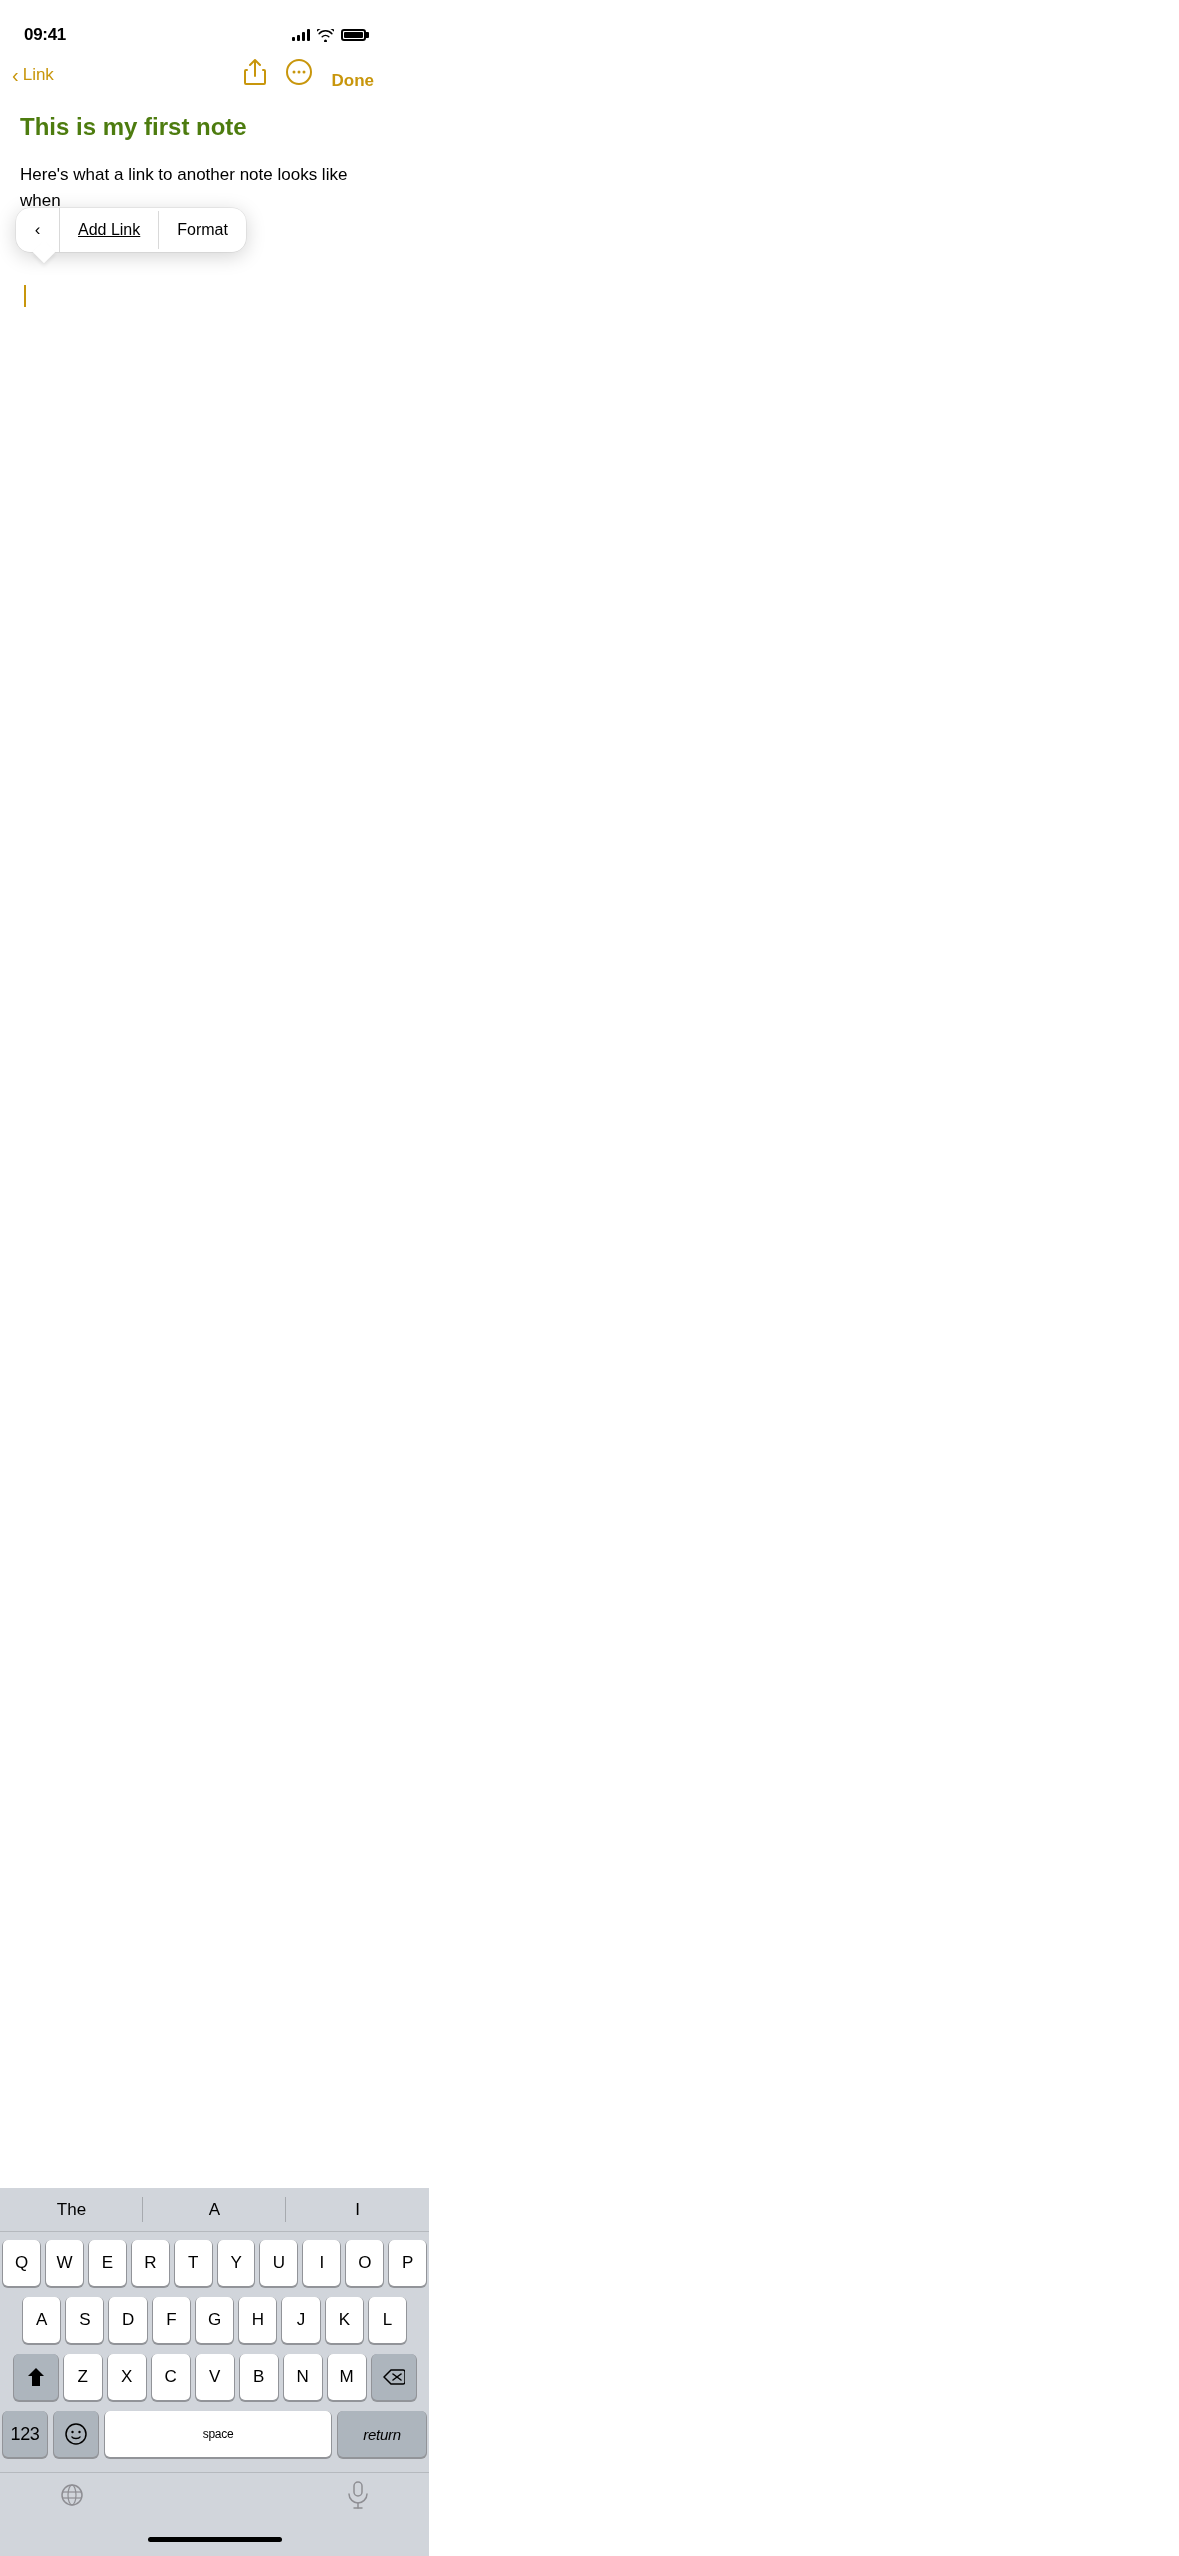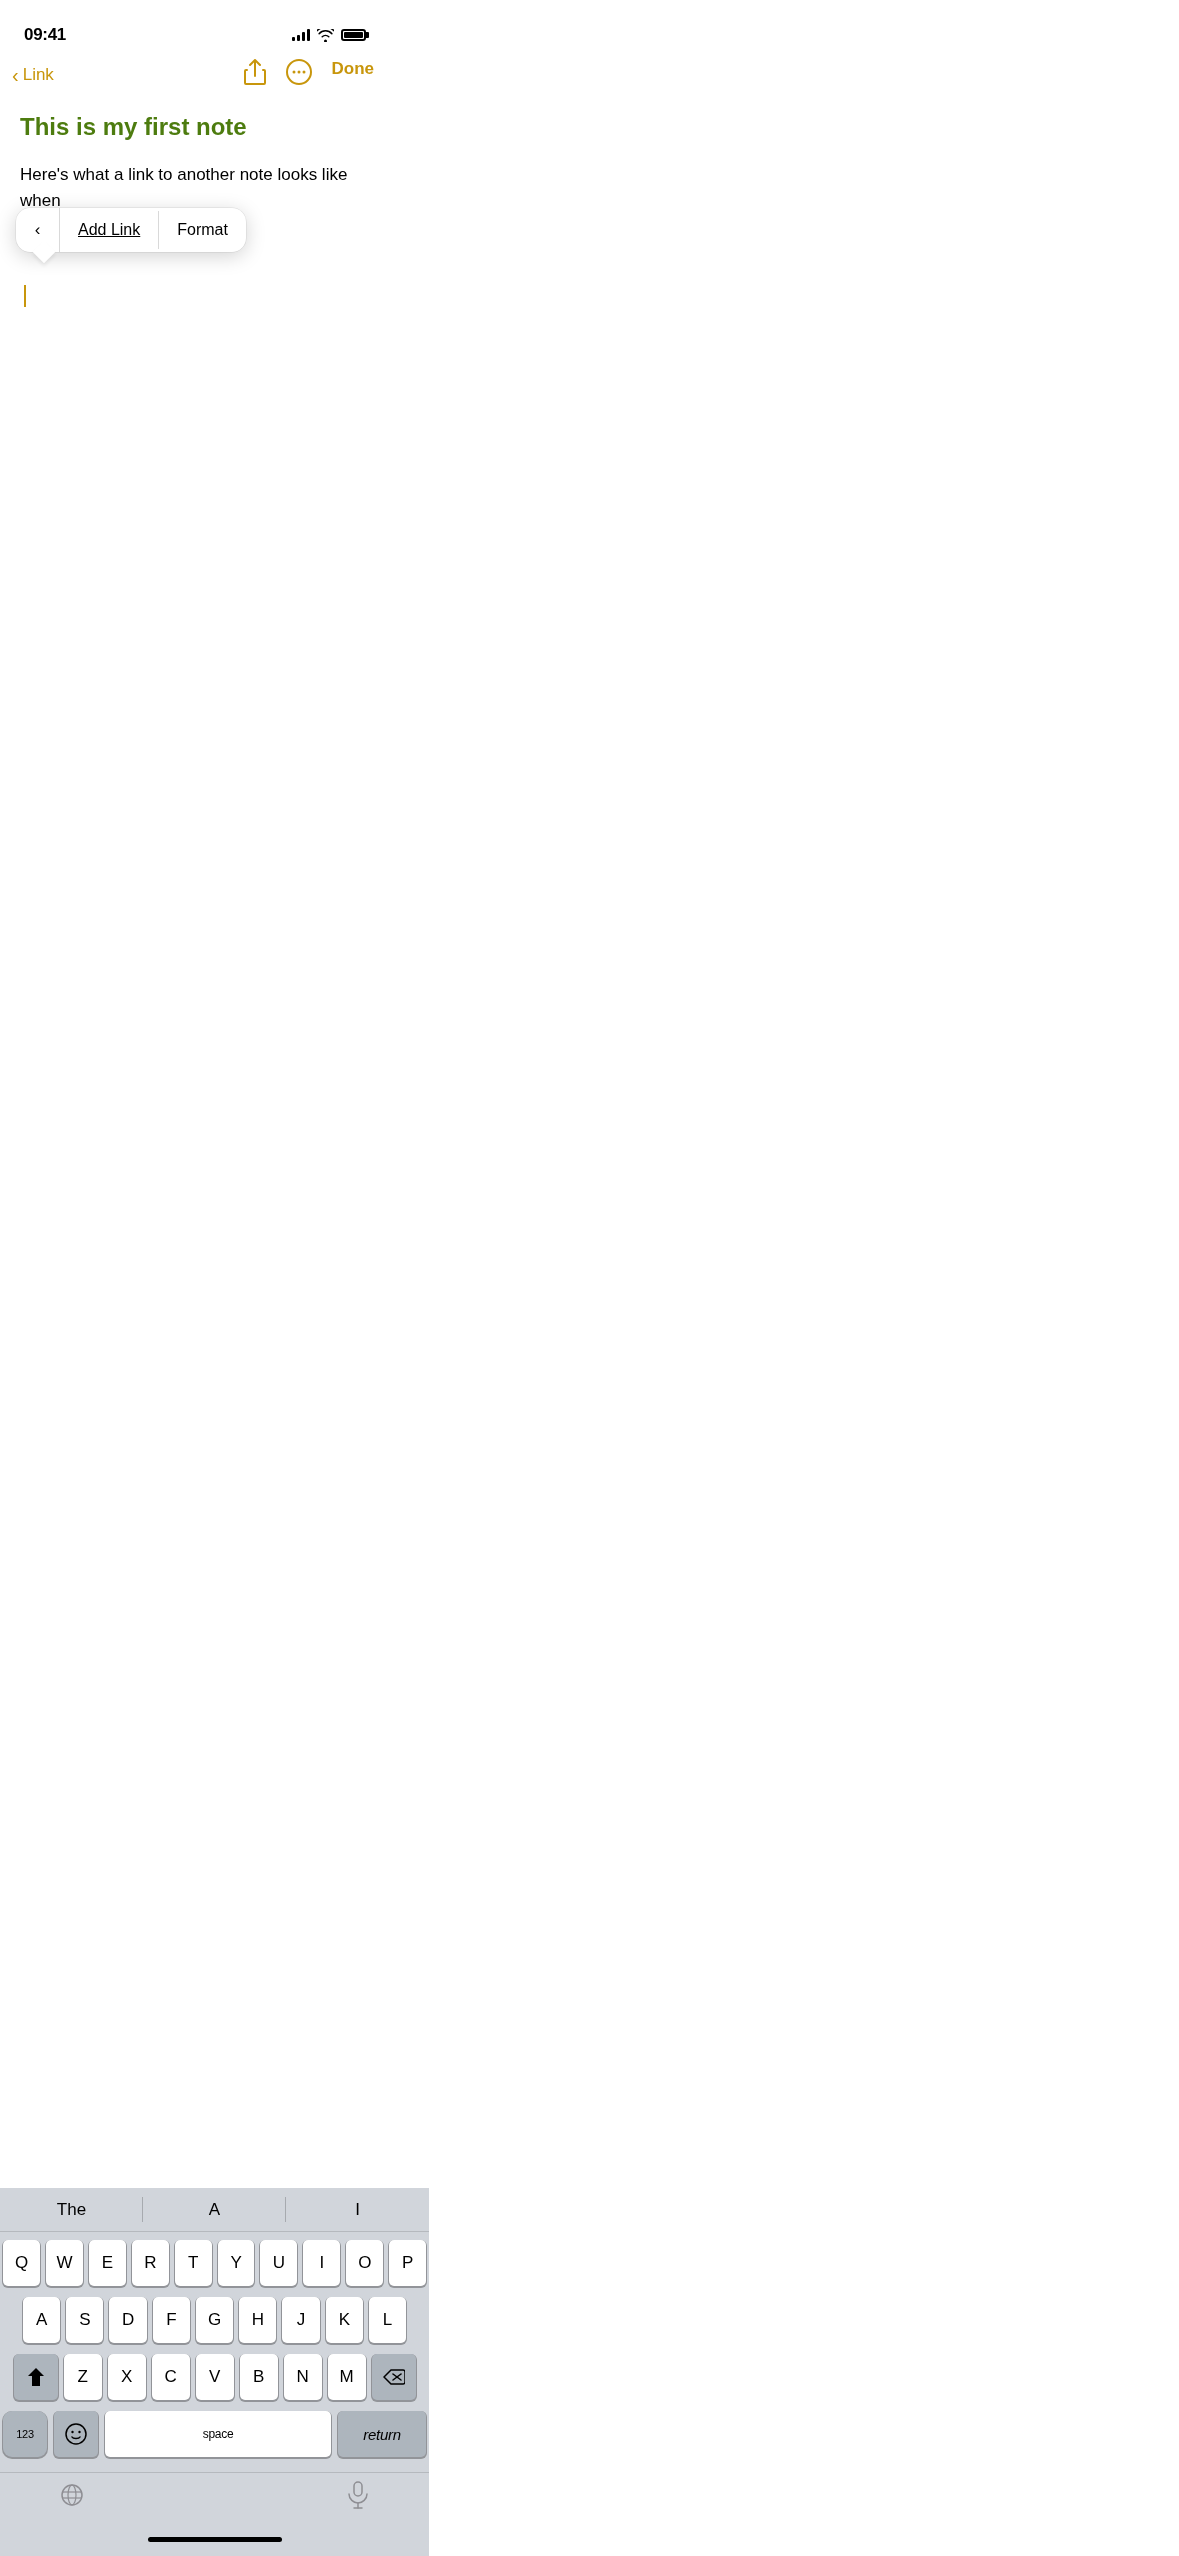--- a/index.html
+++ b/index.html
@@ -104,21 +104,21 @@
       color: #c8960c;
     }
 
     .nav-back-label {
       font-size: 17px;
       color: #c8960c;
     }
 
     .nav-right {
       display: flex;
-      align-items: flex-start;
+      align-items: flex-end;
       gap: 20px;
     }
 
     .nav-icon {
       color: #c8960c;
       font-size: 22px;
       cursor: pointer;
     }
 
     .nav-done {
@@ -557,21 +557,21 @@
       <div class="key key-dark key-delete">
         <svg width="22" height="16" viewBox="0 0 22 16" fill="none">
           <path d="M8 1H20a2 2 0 012 2v10a2 2 0 01-2 2H8L1 8l7-7z" stroke="#000" stroke-width="1.5" fill="none"></path>
           <line x1="10" y1="5" x2="18" y2="11" stroke="#000" stroke-width="1.5" stroke-linecap="round"></line>
           <line x1="18" y1="5" x2="10" y2="11" stroke="#000" stroke-width="1.5" stroke-linecap="round"></line>
         </svg>
       </div>
     </div>
 
     <div class="key-row" style="gap: 7px;">
-      <div class="key key-dark key-numbers" style="font-size:11px;border-radius:9px;">123</div>
+      <div class="key key-dark key-numbers" style="font-size:18px;">123</div>
       <div class="key key-dark key-emoji">
         <svg width="22" height="22" viewBox="0 0 22 22" fill="none">
           <circle cx="11" cy="11" r="10" stroke="#000" stroke-width="1.5" fill="none"></circle>
           <circle cx="7.5" cy="9" r="1.2" fill="#000"></circle>
           <circle cx="14.5" cy="9" r="1.2" fill="#000"></circle>
           <path d="M7 14c1 2 7 2 8 0" stroke="#000" stroke-width="1.5" stroke-linecap="round" fill="none"></path>
         </svg>
       </div>
       <div class="key key-space" style="flex:3; max-width:none;">space</div>
       <div class="key key-dark key-return" style="font-size:15px;">return</div>

